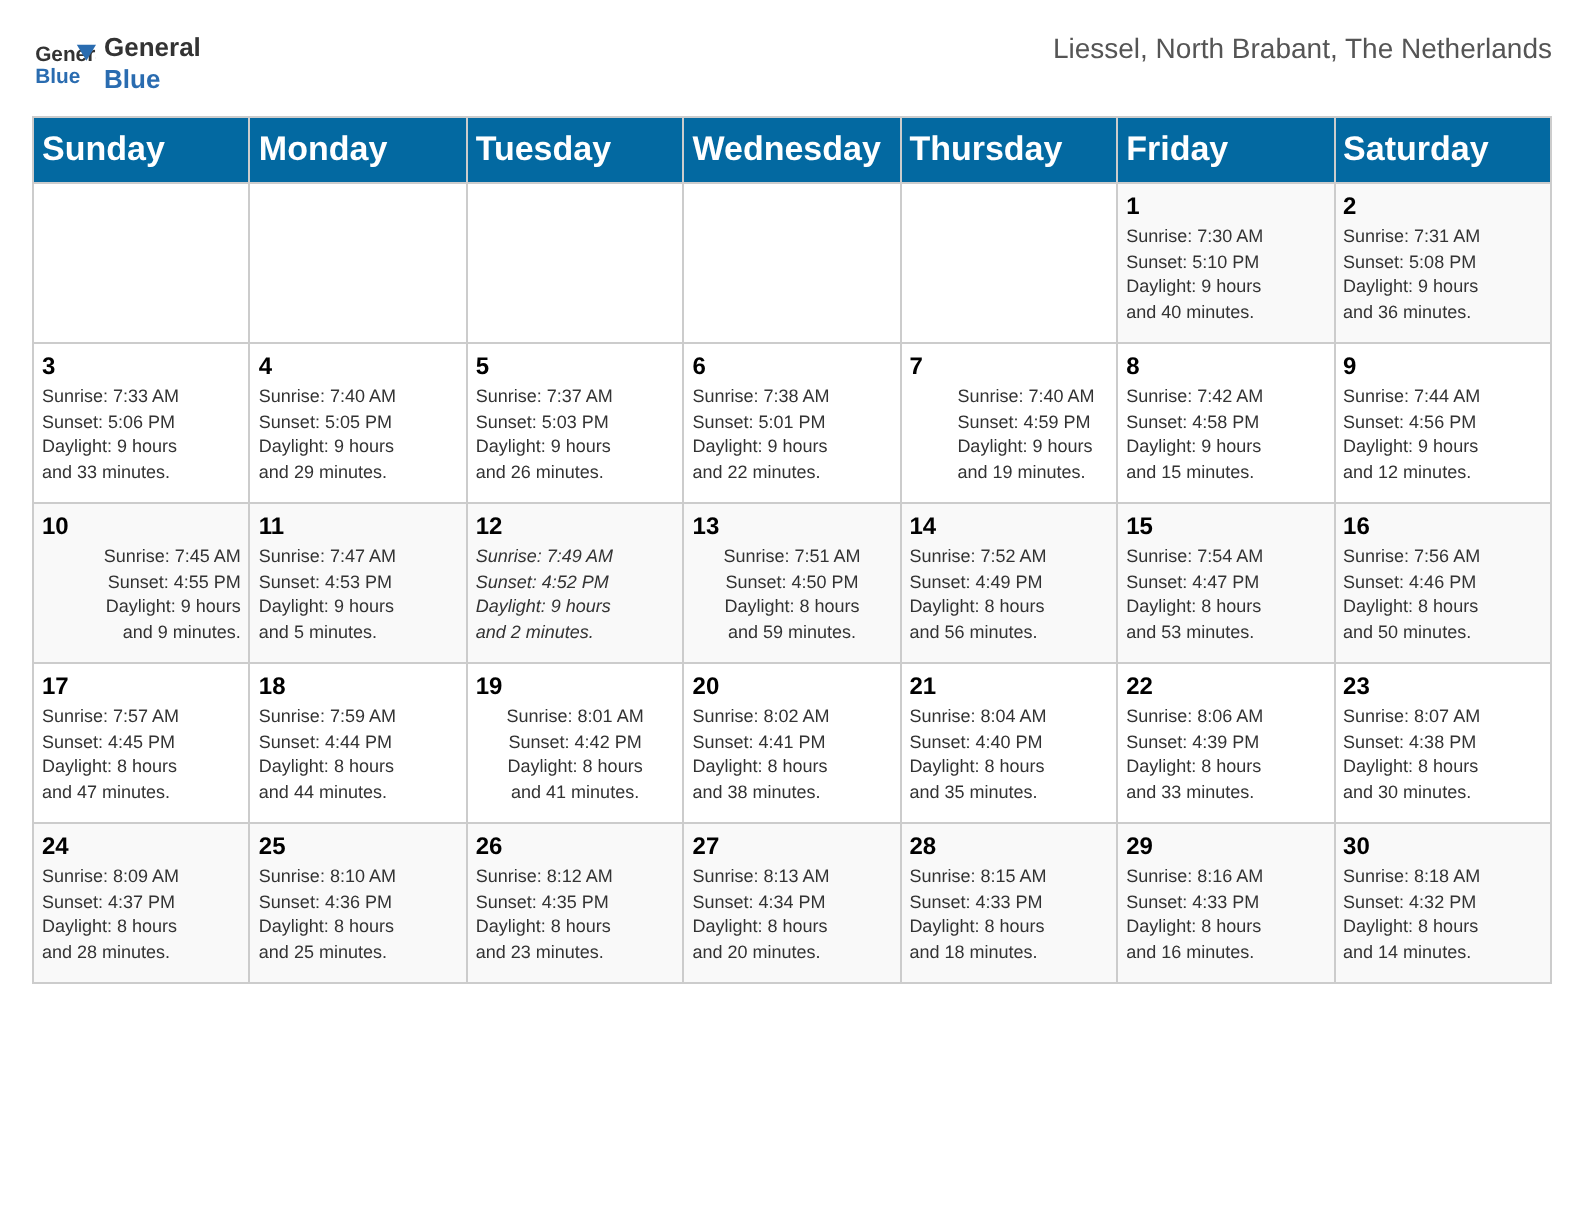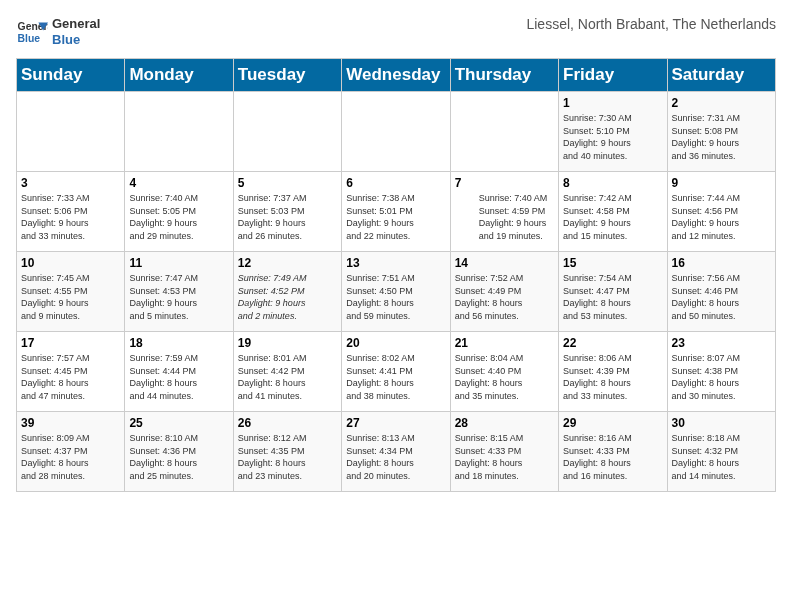--- a/index.html
+++ b/index.html
@@ -178,42 +178,42 @@
           <span class="day-num">9</span>
           <div class="day-info" style="white-space: pre-line;">Sunrise: 7:44 AM
 Sunset: 4:56 PM
 Daylight: 9 hours
 and 12 minutes.</div>
         </td>
       </tr>
       <tr>
         <td>
           <span class="day-num">10</span>
-          <div class="day-info" style="white-space: pre-line;">Sunrise: 7:45 AM
+          <div class="day-info" style="white-space: pre-line; text-align: right;">Sunrise: 7:45 AM
 Sunset: 4:55 PM
 Daylight: 9 hours
 and 9 minutes.</div>
         </td>
         <td>
           <span class="day-num">11</span>
           <div class="day-info" style="white-space: pre-line;">Sunrise: 7:47 AM
 Sunset: 4:53 PM
 Daylight: 9 hours
 and 5 minutes.</div>
         </td>
         <td>
           <span class="day-num">12</span>
           <div class="day-info" style="white-space: pre-line; font-style: italic;">Sunrise: 7:49 AM
 Sunset: 4:52 PM
 Daylight: 9 hours
 and 2 minutes.</div>
         </td>
         <td>
           <span class="day-num">13</span>
-          <div class="day-info" style="white-space: pre-line;">Sunrise: 7:51 AM
+          <div class="day-info" style="white-space: pre-line; text-align: center;">Sunrise: 7:51 AM
 Sunset: 4:50 PM
 Daylight: 8 hours
 and 59 minutes.</div>
         </td>
         <td>
           <span class="day-num">14</span>
           <div class="day-info" style="white-space: pre-line;">Sunrise: 7:52 AM
 Sunset: 4:49 PM
 Daylight: 8 hours
 and 56 minutes.</div>
@@ -243,21 +243,21 @@
         </td>
         <td>
           <span class="day-num">18</span>
           <div class="day-info" style="white-space: pre-line;">Sunrise: 7:59 AM
 Sunset: 4:44 PM
 Daylight: 8 hours
 and 44 minutes.</div>
         </td>
         <td>
           <span class="day-num">19</span>
-          <div class="day-info" style="white-space: pre-line;">Sunrise: 8:01 AM
+          <div class="day-info" style="white-space: pre-line; text-align: center;">Sunrise: 8:01 AM
 Sunset: 4:42 PM
 Daylight: 8 hours
 and 41 minutes.</div>
         </td>
         <td>
           <span class="day-num">20</span>
           <div class="day-info" style="white-space: pre-line;">Sunrise: 8:02 AM
 Sunset: 4:41 PM
 Daylight: 8 hours
 and 38 minutes.</div>
@@ -279,21 +279,21 @@
         <td>
           <span class="day-num">23</span>
           <div class="day-info" style="white-space: pre-line;">Sunrise: 8:07 AM
 Sunset: 4:38 PM
 Daylight: 8 hours
 and 30 minutes.</div>
         </td>
       </tr>
       <tr>
         <td>
-          <span class="day-num">39</span>
+          <span class="day-num">24</span>
           <div class="day-info" style="white-space: pre-line;">Sunrise: 8:09 AM
 Sunset: 4:37 PM
 Daylight: 8 hours
 and 28 minutes.</div>
         </td>
         <td>
           <span class="day-num">25</span>
           <div class="day-info" style="white-space: pre-line;">Sunrise: 8:10 AM
 Sunset: 4:36 PM
 Daylight: 8 hours

